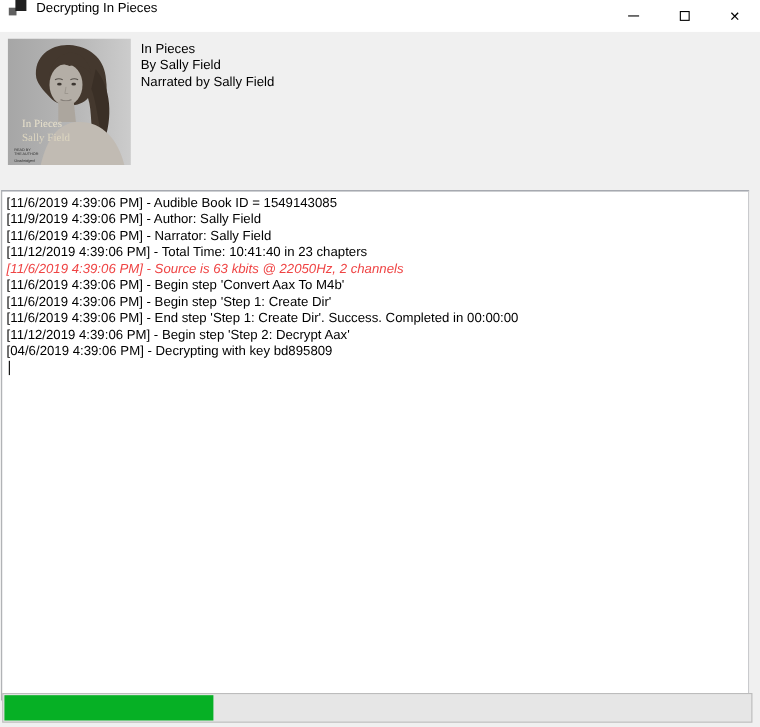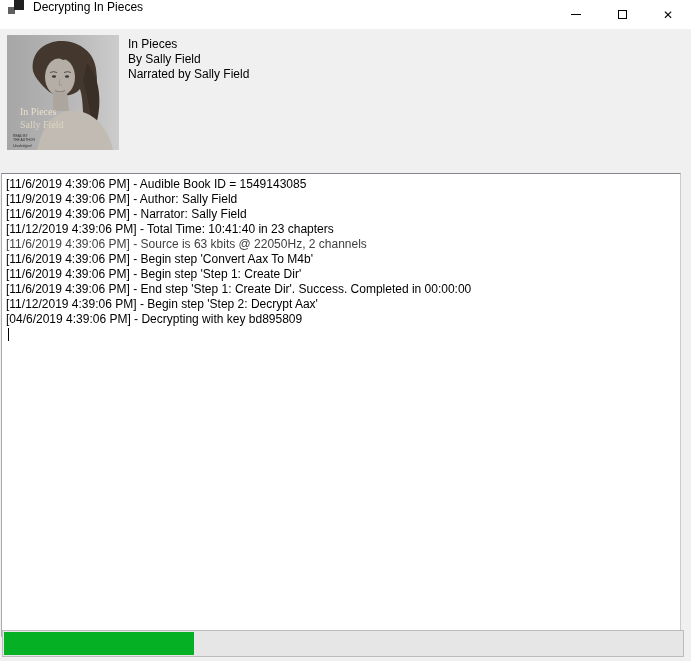--- a/index.html
+++ b/index.html
@@ -121,21 +121,21 @@
   <div>In Pieces</div>
   <div>By Sally Field</div>
   <div>Narrated by Sally Field</div>
 </div>
 
 <div class="log-box">
   <div class="log-line">[11/6/2019 4:39:06 PM] - Audible Book ID = 1549143085</div>
     <div class="log-line">[11/9/2019 4:39:06 PM] - Author: Sally Field</div>
     <div class="log-line">[11/6/2019 4:39:06 PM] - Narrator: Sally Field</div>
     <div class="log-line">[11/12/2019 4:39:06 PM] - Total Time: 10:41:40 in 23 chapters</div>
-    <div class="log-line" style="color: #404040;">[11/6/2019 4:39:06 PM] - Source is 63 kbits @ 22050Hz, 2 channels</div>
+    <div class="log-line" style="color: #ef4444; font-style: italic;">[11/6/2019 4:39:06 PM] - Source is 63 kbits @ 22050Hz, 2 channels</div>
     <div class="log-line">[11/6/2019 4:39:06 PM] - Begin step 'Convert Aax To M4b'</div>
     <div class="log-line">[11/6/2019 4:39:06 PM] - Begin step 'Step 1: Create Dir'</div>
     <div class="log-line">[11/6/2019 4:39:06 PM] - End step 'Step 1: Create Dir'. Success. Completed in 00:00:00</div>
     <div class="log-line">[11/12/2019 4:39:06 PM] - Begin step 'Step 2: Decrypt Aax'</div>
     <div class="log-line">[04/6/2019 4:39:06 PM] - Decrypting with key bd895809</div>
     <span class="text-caret"></span>
 </div>
 
 <div class="progress">
   <div class="progress-fill" style="width: 28%; background: rgb(6, 176, 37);"></div>

